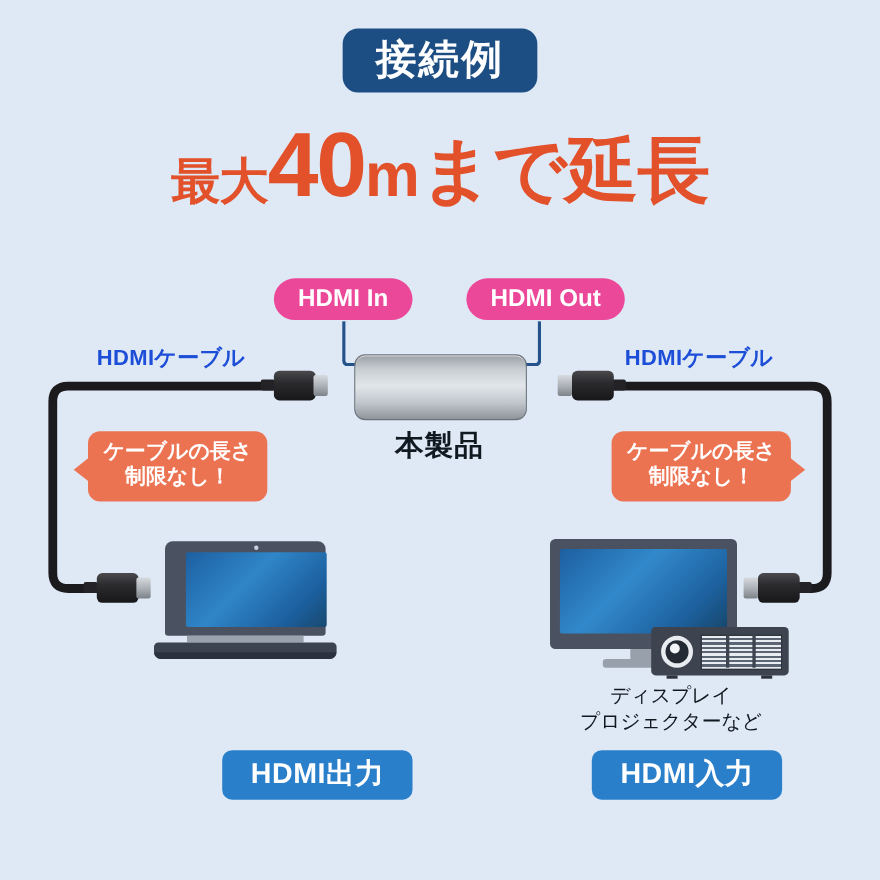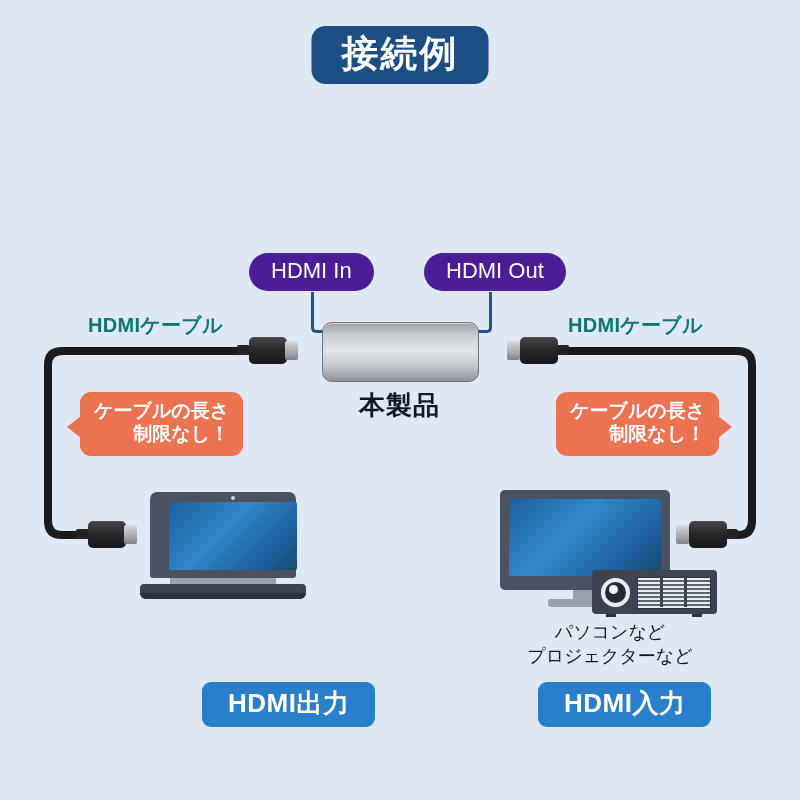--- a/index.html
+++ b/index.html
@@ -68,25 +68,25 @@
   }
   .headline .hl-tail {
     font-size: 66px;
     letter-spacing: -1px;
     vertical-align: -1px;
   }
 
   
   .pill {
     position: absolute;
-    background: #4c1d95;
+    background: #ec4899;
     color: #ffffff;
     border-radius: 999px;
     font-size: 22px;
-    font-weight: 400;
+    font-weight: 700;
     padding: 7px 22px 9px;
     line-height: 1;
     white-space: nowrap;
   }
   #pill-in  { left: 249px; top: 253px; }
   #pill-out { left: 424px; top: 253px; }
 
   
   .leader {
     position: absolute;
@@ -126,21 +126,21 @@
     text-align: center;
     color: #101820;
     font-size: 26px;
     font-weight: 700;
     letter-spacing: 1px;
   }
 
   
   .cable-label {
     position: absolute;
-    color: #0f766e;
+    color: #1d4ed8;
     font-size: 20px;
     font-weight: 700;
     white-space: nowrap;
     letter-spacing: .3px;
   }
   #cable-label-left  { left: 88px;  top: 312px; }
   #cable-label-right { left: 568px; top: 312px; }
 
   
   .cable-svg {
@@ -189,21 +189,21 @@
   
   .bubble {
     position: absolute;
     background: #ec7352;
     color: #ffffff;
     border-radius: 11px;
     padding: 8px 14px 10px;
     font-size: 19px;
     font-weight: 700;
     line-height: 1.2;
-    text-align: right;
+    text-align: center;
     white-space: nowrap;
   }
   .bubble .tail {
     position: absolute;
     width: 0; height: 0;
     top: 24px;
     border-top: 11px solid transparent;
     border-bottom: 11px solid transparent;
   }
   #bubble-left  { left: 80px;  top: 392px; }
@@ -346,20 +346,23 @@
   #badge-output { left: 162px; top: 682px; margin-left: 40px; }
   #badge-input  { left: 538px; top: 682px; }
 </style>
 </head>
 <body>
 
 <div class="stage">
 
   <div class="title-badge">接続例</div>
 
+  <div class="headline">
+    <span class="hl-sm">最大</span><span class="hl-num">40</span><span class="hl-unit">m</span><span class="hl-tail">まで延長</span>
+  </div>
 
   <svg class="cable-svg" viewBox="0 0 800 800" xmlns="http://www.w3.org/2000/svg">
 
     <path d="M 252 351 L 62 351 Q 48 351 48 365 L 48 521 Q 48 535 62 535 L 100 535" fill="none" stroke="#1b1b1d" stroke-width="8" stroke-linecap="round"></path>
 
     <path d="M 548 351 L 738 351 Q 752 351 752 365 L 752 521 Q 752 535 738 535 L 700 535" fill="none" stroke="#1b1b1d" stroke-width="8" stroke-linecap="round"></path>
   </svg>
 
   <div class="pill" id="pill-in">HDMI In</div>
   <div class="pill" id="pill-out">HDMI Out</div>
@@ -427,20 +430,20 @@
     <div class="lens"></div>
     <div class="lens-hl"></div>
     <div class="vent"></div>
     <div class="vent-div" style="left:68px"></div>
     <div class="vent-div" style="left:92px"></div>
     <div class="foot" style="left:14px"></div>
     <div class="foot" style="left:100px"></div>
   </div>
 
   <div class="caption" id="caption-right">
-    <div>パソコンなど</div>
+    <div>ディスプレイ</div>
     <div>プロジェクターなど</div>
   </div>
 
   <div class="badge-bottom" id="badge-output">HDMI出力</div>
   <div class="badge-bottom" id="badge-input">HDMI入力</div>
 
 </div>
 
 </body></html>

